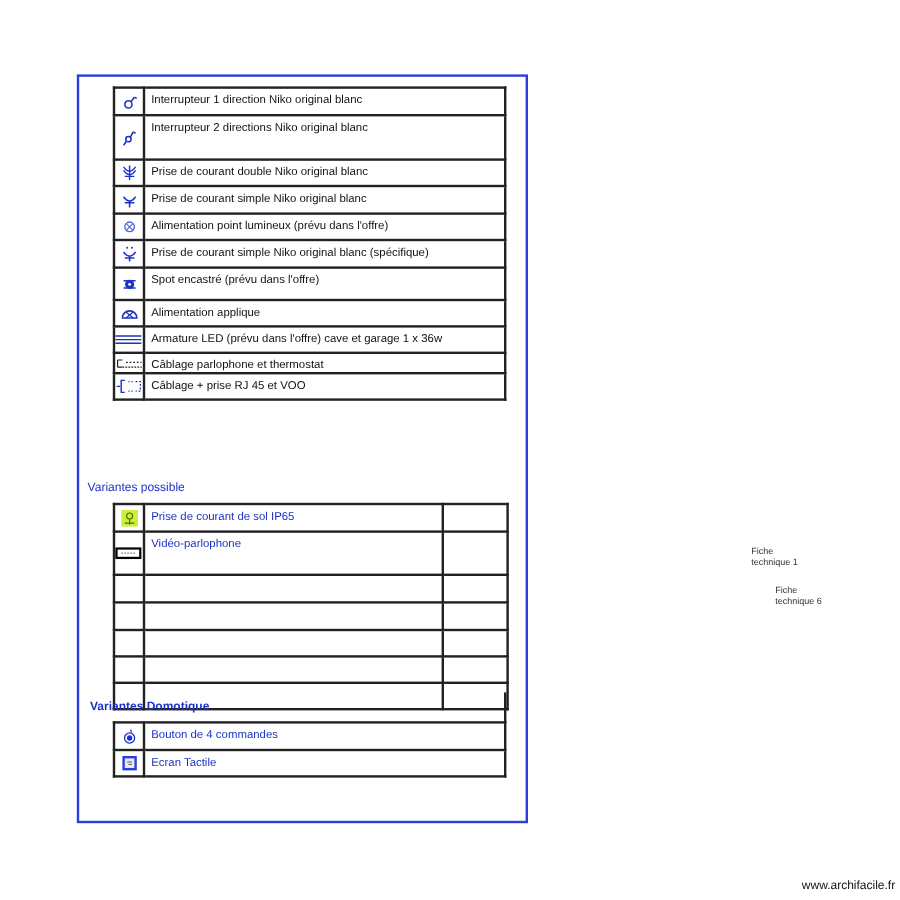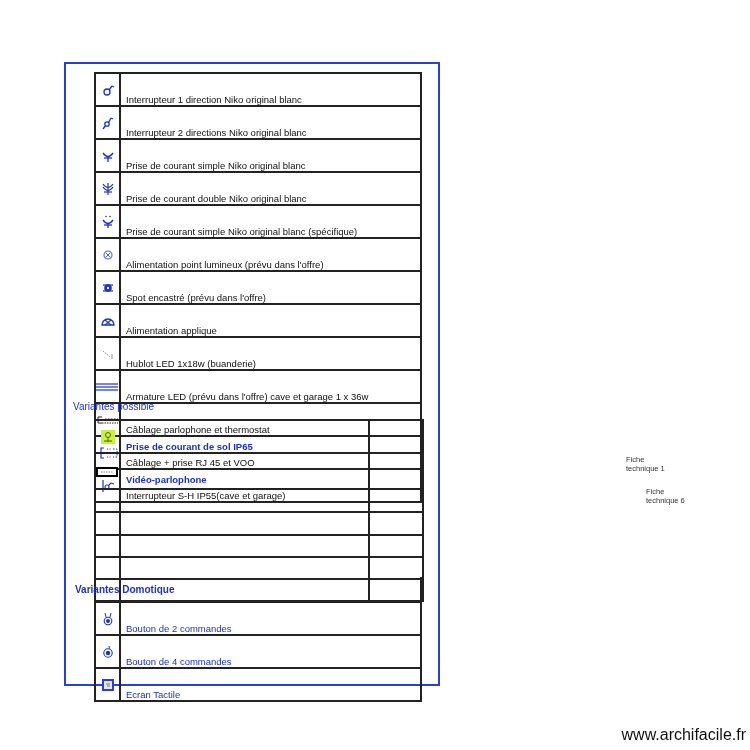--- a/index.html
+++ b/index.html
@@ -4,109 +4,102 @@
   <style>
     html, body { margin: 0; padding: 0; background: #ffffff; }
     body { width: 750px; height: 750px; position: relative; overflow: hidden;
       font-family: "Liberation Sans", sans-serif; }
     .frame { position: absolute; left: 64px; top: 62px; width: 376px; height: 624px;
       border: 2px solid #2a3fd8; box-sizing: border-box; }
     .tbl { position: absolute; border-collapse: collapse; table-layout: fixed; }
     .tbl td { border: 2px solid #222; padding: 0; font-size: 9.5px; color: #111;
       vertical-align: top; box-sizing: border-box; }
     .tbl td.ic { width: 25px; text-align: center; vertical-align: middle; }
-    .tbl td.lb { padding: 20px 0 0 5px; white-space: nowrap; overflow: hidden; margin-top: 24px; }
+    .tbl td.lb { padding: 4px 0 0 5px; white-space: nowrap; overflow: hidden; margin-top: 24px; }
     .tbl.blue td.lb { color: #1c32c4; }
     .ico { display: inline-block; width: 14px; height: 14px; vertical-align: middle; }
     .section-title { position: absolute; font-size: 10px; color: #1c32c4; }
     .note { position: absolute; font-size: 7.5px; color: #333; line-height: 9px; }
-    .footer { position: absolute; right: 4px; bottom: 6px; font-size: 16px; color: #111; }
+    .footer { position: absolute; right: 4px; bottom: 6px; font-size: 10px; color: #111; }
   </style>
 </head>
 <body>
 
 <div class="frame"></div>
 
 <table class="tbl" style="left:94px; top:72px; width:328px;">
   <tbody>
       <tr style="height:23px">
     <td class="ic"><svg class="ico" viewBox="0 0 14 14">
             <circle cx="6" cy="9" r="3" fill="none" stroke="#1c32c4" stroke-width="1.3"></circle>
             <line x1="8" y1="7" x2="11" y2="3" stroke="#1c32c4" stroke-width="1.3"></line>
             <line x1="11" y1="3" x2="13" y2="4" stroke="#1c32c4" stroke-width="1.3"></line>
           </svg></td>
     <td class="lb">Interrupteur 1 direction Niko original blanc</td>
   </tr>
-  <tr style="height:22px">
+  <tr style="height:37px">
     <td class="ic"><svg class="ico" viewBox="0 0 14 14">
             <circle cx="6" cy="8" r="2.2" fill="none" stroke="#1c32c4" stroke-width="1.3"></circle>
             <line x1="2" y1="13" x2="4.5" y2="9.5" stroke="#1c32c4" stroke-width="1.3"></line>
             <line x1="7.5" y1="6.5" x2="10" y2="2" stroke="#1c32c4" stroke-width="1.3"></line>
             <line x1="10" y1="2" x2="12" y2="3" stroke="#1c32c4" stroke-width="1.3"></line>
           </svg></td>
     <td class="lb">Interrupteur 2 directions Niko original blanc</td>
   </tr>
-  <tr style="height:23px">
-    <td class="ic"><svg class="ico" viewBox="0 0 14 14">
-            <path d="M2 4 Q7 11 12 4" fill="none" stroke="#1c32c4" stroke-width="1.3"></path>
-            <line x1="7" y1="7.5" x2="7" y2="13" stroke="#1c32c4" stroke-width="1.3"></line>
-            <line x1="3" y1="9" x2="11" y2="9" stroke="#1c32c4" stroke-width="1.3"></line>
-          </svg></td>
-    <td class="lb">Prise de courant simple Niko original blanc</td>
-  </tr>
   <tr style="height:22px">
     <td class="ic"><svg class="ico" viewBox="0 0 14 14">
             <path d="M2 2 Q7 9 12 2" fill="none" stroke="#1c32c4" stroke-width="1.2"></path>
             <path d="M2 5 Q7 12 12 5" fill="none" stroke="#1c32c4" stroke-width="1.2"></path>
             <line x1="7" y1="1" x2="7" y2="13" stroke="#1c32c4" stroke-width="1.2"></line>
             <line x1="3" y1="10" x2="11" y2="10" stroke="#1c32c4" stroke-width="1.2"></line>
           </svg></td>
     <td class="lb">Prise de courant double Niko original blanc</td>
+  </tr>
+  <tr style="height:23px">
+    <td class="ic"><svg class="ico" viewBox="0 0 14 14">
+            <path d="M2 4 Q7 11 12 4" fill="none" stroke="#1c32c4" stroke-width="1.3"></path>
+            <line x1="7" y1="7.5" x2="7" y2="13" stroke="#1c32c4" stroke-width="1.3"></line>
+            <line x1="3" y1="9" x2="11" y2="9" stroke="#1c32c4" stroke-width="1.3"></line>
+          </svg></td>
+    <td class="lb">Prise de courant simple Niko original blanc</td>
+  </tr>
+  <tr style="height:22px">
+    <td class="ic"><svg class="ico" viewBox="0 0 14 14">
+            <circle cx="7" cy="7" r="4" fill="none" stroke="#4a64e0" stroke-width="1.1"></circle>
+            <line x1="4.5" y1="4.5" x2="9.5" y2="9.5" stroke="#4a64e0" stroke-width="1"></line>
+            <line x1="9.5" y1="4.5" x2="4.5" y2="9.5" stroke="#4a64e0" stroke-width="1"></line>
+          </svg></td>
+    <td class="lb">Alimentation point lumineux (prévu dans l'offre)</td>
   </tr>
   <tr style="height:23px">
     <td class="ic"><svg class="ico" viewBox="0 0 14 14">
             <circle cx="5" cy="1.5" r="0.8" fill="#1c32c4"></circle>
             <circle cx="9" cy="1.5" r="0.8" fill="#1c32c4"></circle>
             <path d="M2 5 Q7 12 12 5" fill="none" stroke="#1c32c4" stroke-width="1.3"></path>
             <line x1="7" y1="8.5" x2="7" y2="13" stroke="#1c32c4" stroke-width="1.3"></line>
             <line x1="3" y1="10" x2="11" y2="10" stroke="#1c32c4" stroke-width="1.3"></line>
           </svg></td>
     <td class="lb">Prise de courant simple Niko original blanc (spécifique)</td>
   </tr>
-  <tr style="height:22px">
-    <td class="ic"><svg class="ico" viewBox="0 0 14 14">
-            <circle cx="7" cy="7" r="4" fill="none" stroke="#4a64e0" stroke-width="1.1"></circle>
-            <line x1="4.5" y1="4.5" x2="9.5" y2="9.5" stroke="#4a64e0" stroke-width="1"></line>
-            <line x1="9.5" y1="4.5" x2="4.5" y2="9.5" stroke="#4a64e0" stroke-width="1"></line>
-          </svg></td>
-    <td class="lb">Alimentation point lumineux (prévu dans l'offre)</td>
-  </tr>
   <tr style="height:27px">
     <td class="ic"><svg class="ico" viewBox="0 0 14 14">
             <circle cx="7" cy="7" r="3.8" fill="#1c32c4"></circle>
             <line x1="2" y1="4" x2="12" y2="4" stroke="#1c32c4" stroke-width="1.2"></line>
             <line x1="2" y1="10" x2="12" y2="10" stroke="#1c32c4" stroke-width="1.2"></line>
             <circle cx="7" cy="7" r="1.2" fill="#fff"></circle>
           </svg></td>
     <td class="lb">Spot encastré (prévu dans l'offre)</td>
   </tr>
   <tr style="height:22px">
     <td class="ic"><svg class="ico" viewBox="0 0 14 14">
             <path d="M1 11 A6 6 0 0 1 13 11 Z" fill="none" stroke="#1c32c4" stroke-width="1.4"></path>
             <line x1="4" y1="6" x2="10" y2="11" stroke="#1c32c4" stroke-width="1.1"></line>
             <line x1="10" y1="6" x2="4" y2="11" stroke="#1c32c4" stroke-width="1.1"></line>
           </svg></td>
     <td class="lb">Alimentation applique</td>
-  </tr>
-  <tr style="height:23px">
-    <td class="ic"><svg class="ico" viewBox="0 0 14 14">
-            <line x1="2" y1="4" x2="9" y2="10" stroke="#888" stroke-width="0.9" stroke-dasharray="1.5 1"></line>
-            <line x1="11" y1="7" x2="11" y2="12" stroke="#888" stroke-width="0.9"></line>
-          </svg></td>
-    <td class="lb">Hublot LED 1x18w (buanderie)</td>
   </tr>
   <tr style="height:22px">
     <td class="ic" style="text-align:left"><svg class="ico" style="width:22px" viewBox="0 0 22 14">
             <line x1="0" y1="4" x2="22" y2="4" stroke="#1c32c4" stroke-width="1.2"></line>
             <line x1="0" y1="7" x2="22" y2="7" stroke="#1c32c4" stroke-width="1.2"></line>
             <line x1="0" y1="10" x2="22" y2="10" stroke="#1c32c4" stroke-width="1.2"></line>
           </svg></td>
     <td class="lb">Armature LED  (prévu dans l'offre) cave et garage 1 x 36w</td>
   </tr>
   <tr style="height:15px">
@@ -119,35 +112,26 @@
   </tr>
   <tr style="height:22px">
     <td class="ic"><svg class="ico" style="width:22px" viewBox="0 0 22 14">
             <line x1="0" y1="7" x2="3" y2="7" stroke="#1c32c4" stroke-width="1.2"></line>
             <path d="M7 2 H4 V12 H7" fill="none" stroke="#1c32c4" stroke-width="1.2"></path>
             <path d="M10 3 H14 M10 11 H14" stroke="#1c32c4" stroke-width="1" stroke-dasharray="1 1.5"></path>
             <path d="M16 3 H20 V11 H16" fill="none" stroke="#1c32c4" stroke-width="1" stroke-dasharray="1.5 1.5"></path>
           </svg></td>
     <td class="lb">Câblage + prise RJ 45 et VOO</td>
   </tr>
-  <tr style="height:23px">
-    <td class="ic"><svg class="ico" viewBox="0 0 14 14">
-            <line x1="2" y1="1" x2="2" y2="13" stroke="#1c32c4" stroke-width="1.2"></line>
-            <circle cx="6" cy="8" r="2" fill="none" stroke="#1c32c4" stroke-width="1.1"></circle>
-            <line x1="7.5" y1="6.5" x2="10" y2="4" stroke="#1c32c4" stroke-width="1.1"></line>
-            <line x1="10" y1="4" x2="13" y2="5" stroke="#1c32c4" stroke-width="1.1"></line>
-          </svg></td>
-    <td class="lb">Interrupteur S-H   IP55(cave et garage)</td>
-  </tr>
 </tbody>
   </table>
 
 <div class="section-title" style="left:73px; top:401px;">Variantes possible</div>
 
-<table class="tbl blue" style="left:94px; top:419px; width:328px;font-weight:bold;">
+<table class="tbl blue" style="left:94px; top:419px; width:328px;">
   <colgroup>
       <col style="width:25px">
       <col style="width:249px">
       <col style="width:54px">
     </colgroup>
   <tbody>
       <tr style="height:23px">
     <td class="ic"><svg class="ico" viewBox="0 0 14 14">
             <rect x="0" y="0" width="14" height="14" fill="#c8f03c"></rect>
             <circle cx="7" cy="5" r="2.5" fill="none" stroke="#556b00" stroke-width="1"></circle>
@@ -192,38 +176,29 @@
       </tr>
 </tbody>
   </table>
 
 <div style="position:absolute; left:420px; top:577px; width:2px; height:25px; background:#222;"></div>
 
 <div class="section-title" style="left:75px; top:584px;font-weight:bold;">Variantes Domotique</div>
 
 <table class="tbl blue" style="left:94px; top:601px; width:328px;">
   <tbody>
-      <tr style="height:23px">
-    <td class="ic"><svg class="ico" viewBox="0 0 14 14">
-            <circle cx="7" cy="9" r="3.8" fill="none" stroke="#1c32c4" stroke-width="1.1"></circle>
-            <circle cx="7" cy="9" r="2" fill="#1c32c4"></circle>
-            <line x1="4" y1="1" x2="5" y2="5" stroke="#1c32c4" stroke-width="1"></line>
-            <line x1="10" y1="1" x2="9" y2="5" stroke="#1c32c4" stroke-width="1"></line>
-          </svg></td>
-    <td class="lb">Bouton  de 2 commandes</td>
-  </tr>
   <tr style="height:23px">
     <td class="ic"><svg class="ico" viewBox="0 0 14 14">
             <circle cx="7" cy="8" r="4.2" fill="none" stroke="#1c32c4" stroke-width="1.1"></circle>
             <circle cx="7" cy="8" r="2.2" fill="#1c32c4"></circle>
             <line x1="8" y1="1" x2="8.5" y2="3.5" stroke="#1c32c4" stroke-width="1"></line>
           </svg></td>
     <td class="lb">Bouton  de 4 commandes</td>
   </tr>
-  <tr style="height:32px">
+  <tr style="height:22px">
     <td class="ic"><svg class="ico" viewBox="0 0 14 14">
             <rect x="1" y="1" width="12" height="12" fill="#2a3fd8"></rect>
             <rect x="3" y="3" width="8" height="8" fill="#e8e8f0"></rect>
             <line x1="5" y1="6" x2="9" y2="6" stroke="#555" stroke-width="0.8"></line>
             <line x1="6" y1="8" x2="9" y2="8" stroke="#555" stroke-width="0.8"></line>
           </svg></td>
     <td class="lb">Ecran Tactile</td>
   </tr>
 </tbody>
   </table>

